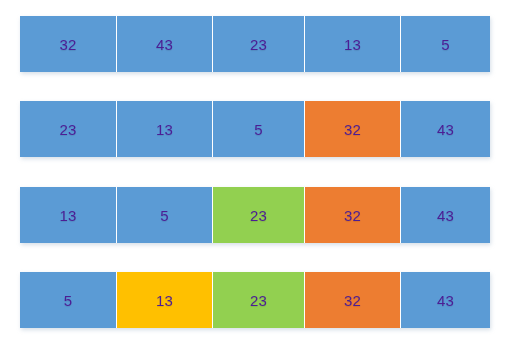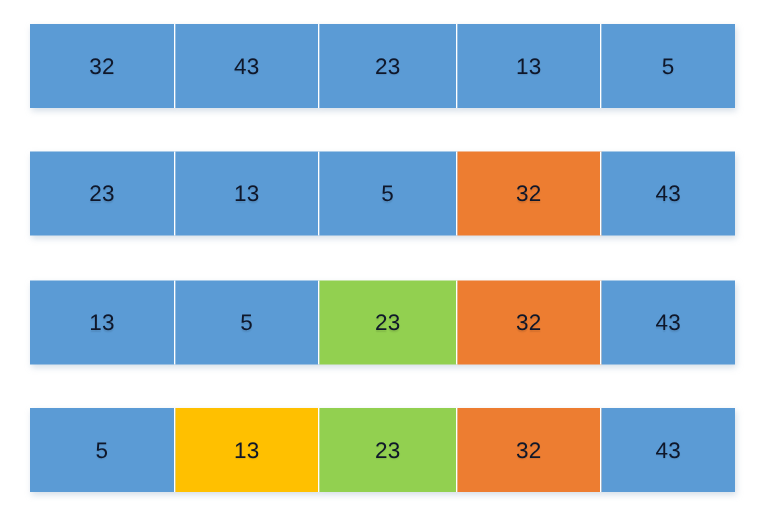--- a/index.html
+++ b/index.html
@@ -35,21 +35,21 @@
   .row-2 { top: 101px; }
   .row-3 { top: 187px; }
   .row-4 { top: 272px; }
 
   .cell {
     height: 56px;
     box-sizing: border-box;
     display: flex;
     align-items: center;
     justify-content: center;
-    color: #0f172a;
+    color: #4c1d95;
     font-size: 15px;
     font-weight: 400;
     letter-spacing: 0.2px;
     line-height: 1;
     border-right: 1px solid #ffffff;
     text-shadow: 0 1px 1px rgba(0,0,0,0.10);
   }
   .cell:last-child {
     border-right: 0;
   }

